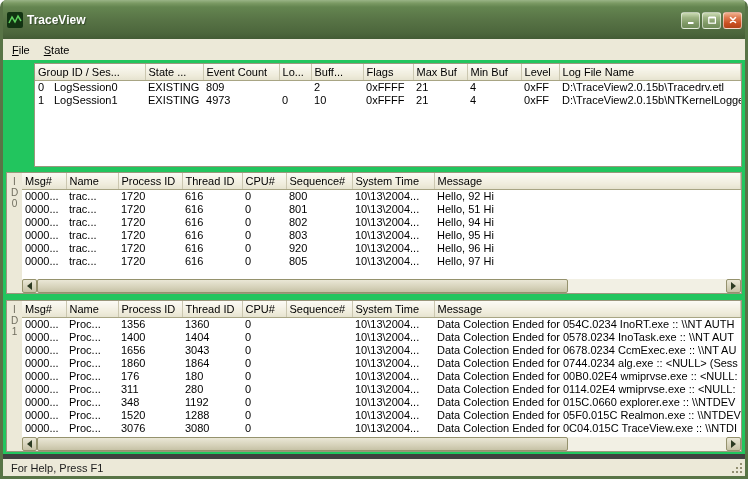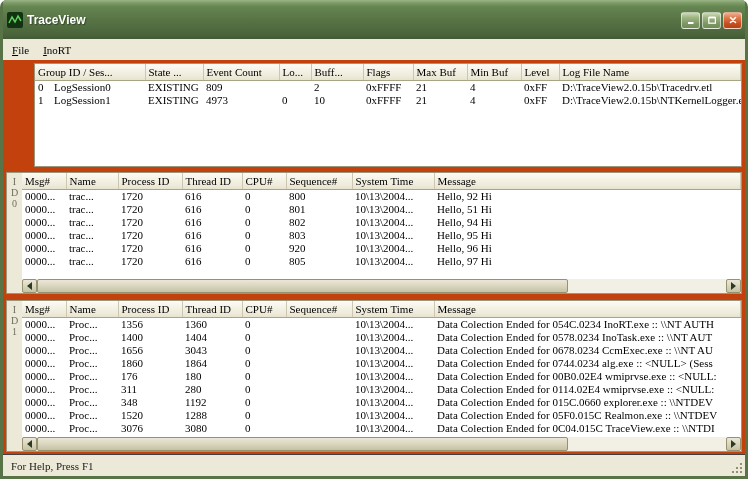--- a/index.html
+++ b/index.html
@@ -38,22 +38,22 @@
     border: 1px solid rgba(255,255,255,.55);
     border-radius: 3px;
     display: inline-flex; align-items: center; justify-content: center;
   }
   .wbtn.minmax { background: linear-gradient(180deg,#cbdbb4 0%,#9fb584 30%,#7e9865 70%,#6f8a58 100%); }
   .wbtn.close  { background: linear-gradient(180deg,#f0b08e 0%,#de7b50 30%,#c94f21 70%,#b24318 100%); }
 
   
   .client {
     flex: 1; min-height: 0;
-    background: #c2410c;
-    display: flex; flex-direction: column; font-family: Liberation Serif, serif;
+    background: #22c55e;
+    display: flex; flex-direction: column;
   }
   .menubar {
     height: 21px; flex: none;
     display: flex; align-items: center;
     padding-left: 2px;
     background: #ECE9D8;
   }
   .menu-item {
     display: inline-block;
     padding: 3px 7px;
@@ -127,21 +127,21 @@
     background: linear-gradient(180deg,#eae7d6 0%,#d6d2ba 60%,#c6c2a6 100%);
     border: 1px solid #95926d; border-radius: 2px;
   }
   .arr-l { width: 0; height: 0; border: 4px solid transparent; border-left: 0; border-right: 5px solid #2c3a22; }
   .arr-r { width: 0; height: 0; border: 4px solid transparent; border-right: 0; border-left: 5px solid #2c3a22; }
 
   
   .statusbar {
     height: 22px; flex: none;
     background: #ECE9D8;
-    border-top: 1px solid #404040;
+    border-top: 5px solid #404040;
     display: flex; align-items: center;
     position: relative;
     padding: 0 16px 0 8px;
     color: #1c1c1c;
   }
   .grip { position: absolute; right: 1px; bottom: 1px; width: 13px; height: 13px; }
 </style>
 </head>
 <body>
 
@@ -172,21 +172,21 @@
           <path d="M2.5 2.5 L7.5 7.5 M7.5 2.5 L2.5 7.5" stroke="#fff" stroke-width="1.6" stroke-linecap="round"></path>
         </svg>
       </span>
     </span>
   </div>
 
   <div class="client">
 
     <div class="menubar">
       <span class="menu-item">File</span>
-      <span class="menu-item">InoRT</span>
+      <span class="menu-item">State</span>
     </div>
 
     <div class="content">
 
       <div class="panel sessions-panel">
         <table class="grid sessions-table">
           <colgroup>
             <col style="width:16px">
               <col style="width:94px">
               <col style="width:58px">

